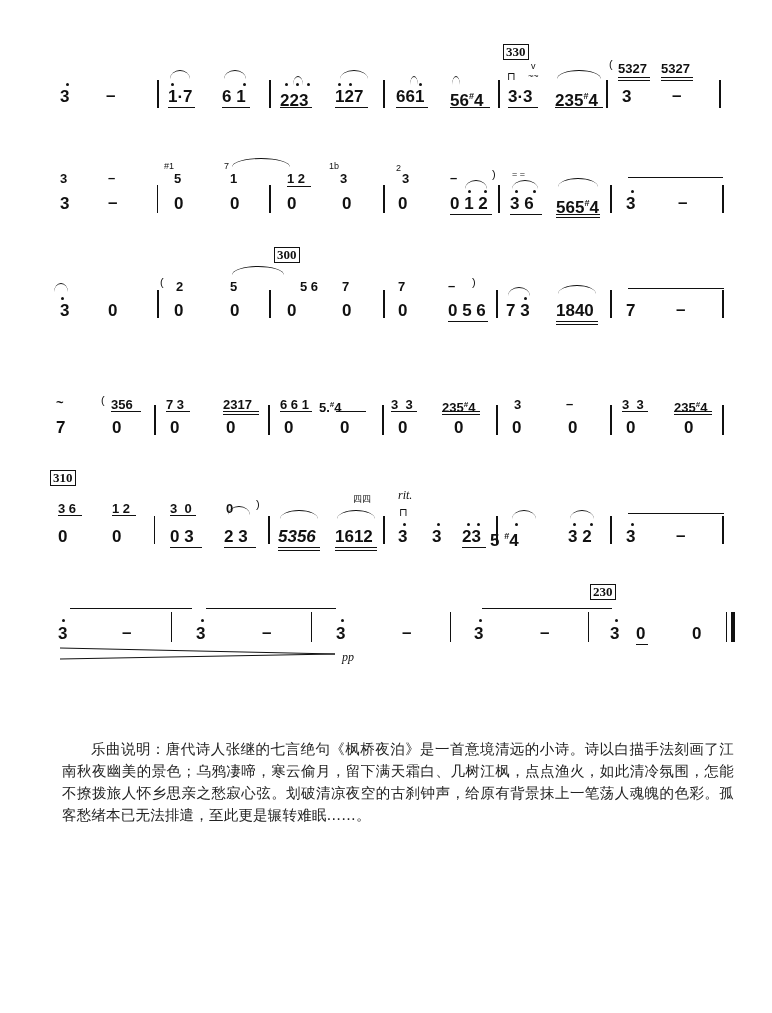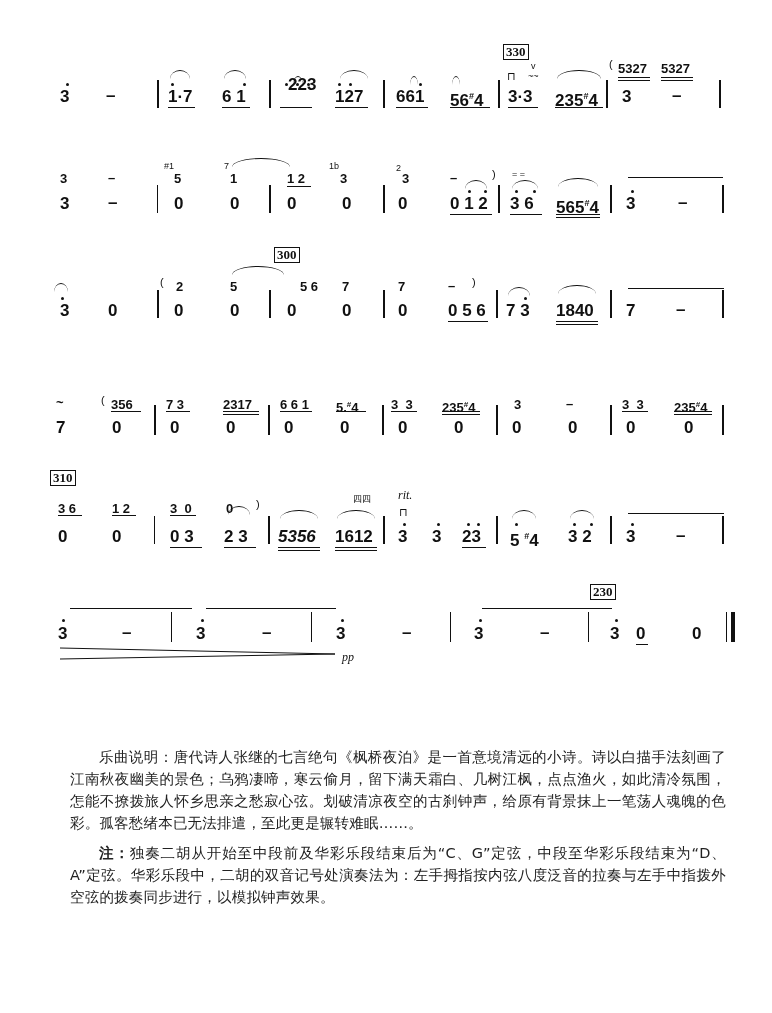--- a/index.html
+++ b/index.html
@@ -12,21 +12,21 @@
   .bar.thin { width:1px; }
   .final { position:absolute; width:4px; background:#111; }
   .ul { position:absolute; height:1px; background:#111; }
   .slur { position:absolute; border-top:1.5px solid #111; border-radius:50% 50% 0 0 / 100% 100% 0 0; height:8px; }
   .tie-line { position:absolute; height:1px; background:#111; }
   .mnum { position:absolute; border:1.5px solid #111; font-family:"Liberation Serif", serif; font-weight:bold; font-size:13px; line-height:14px; padding:0 2px; }
   .dot { position:absolute; width:3px; height:3px; background:#111; border-radius:50%; }
   .tiny { position:absolute; font-family:"Liberation Sans", sans-serif; font-size:9px; line-height:9px; }
   .it { position:absolute; font-family:"Liberation Serif", serif; font-style:italic; font-size:12px; }
   .text { position:absolute; left:62px; width:672px; font-family:"DejaVu Sans", sans-serif; font-size:14.5px; line-height:22px; color:#222; text-align:justify; letter-spacing:0.2px; }
-  .text p { margin:8px; text-indent:2em; }
+  .text p { margin:0; text-indent:2em; }
   .text p.noind { text-indent:2em; }
   .note-label { font-weight:bold; }
 </style>
 </head>
 <body>
 
 <div class="score">
 
   <div class="sys" style="top:0;">
     <span class="n" style="left:60px;top:88px;">3</span>
@@ -37,21 +37,21 @@
     <span class="n" style="left:168px;top:88px;">1·7</span>
     <span class="dot" style="left:171px;top:83px;"></span>
     <div class="ul" style="left:168px;top:107px;width:27px;"></div>
     <div class="slur" style="left:170px;top:70px;width:20px;"></div>
     <span class="n" style="left:222px;top:88px;">6 1</span>
     <span class="dot" style="left:243px;top:83px;"></span>
     <div class="ul" style="left:222px;top:107px;width:28px;"></div>
     <div class="slur" style="left:224px;top:70px;width:22px;"></div>
     <div class="bar" style="left:269px;top:80px;height:28px;"></div>
 
-    <span class="n" style="left:280px;top:76px;margin-left:8px;">223</span>
+    <span class="n" style="left:280px;top:92px;">223</span>
     <span class="dot" style="left:285px;top:83px;"></span>
     <span class="dot" style="left:296px;top:83px;"></span>
     <span class="dot" style="left:307px;top:83px;"></span>
     <div class="ul" style="left:280px;top:107px;width:32px;"></div>
     <div class="slur" style="left:293px;top:76px;width:10px;"></div>
     <span class="n" style="left:335px;top:88px;">127</span>
     <span class="dot" style="left:338px;top:83px;"></span>
     <span class="dot" style="left:349px;top:83px;"></span>
     <div class="ul" style="left:335px;top:107px;width:33px;"></div>
     <div class="slur" style="left:340px;top:70px;width:28px;"></div>
@@ -186,21 +186,21 @@
     <span class="tiny" style="left:101px;top:396px;font-size:11px;">(</span>
     <span class="n sm" style="left:111px;top:398px;">356</span>
     <div class="ul" style="left:111px;top:411px;width:30px;"></div>
     <span class="n sm" style="left:166px;top:398px;">7 3</span>
     <div class="ul" style="left:166px;top:411px;width:24px;"></div>
     <span class="n sm" style="left:223px;top:398px;">2317</span>
     <div class="ul" style="left:223px;top:411px;width:36px;"></div>
     <div class="ul" style="left:223px;top:414px;width:36px;"></div>
     <span class="n sm" style="left:280px;top:398px;">6 6 1</span>
     <div class="ul" style="left:280px;top:411px;width:32px;"></div>
-    <span class="n sm" style="left:336px;top:398px;">5.<sup style="font-size:8px;">#</sup>4</span>
+    <span class="n sm" style="left:319px;top:398px;">5.<sup style="font-size:8px;">#</sup>4</span>
     <div class="ul" style="left:336px;top:411px;width:30px;"></div>
     <span class="n sm" style="left:391px;top:398px;">3 &nbsp;3</span>
     <div class="ul" style="left:391px;top:411px;width:26px;"></div>
     <span class="n sm" style="left:442px;top:398px;">235<sup style="font-size:8px;">#</sup>4</span>
     <div class="ul" style="left:442px;top:411px;width:38px;"></div>
     <div class="ul" style="left:442px;top:414px;width:38px;"></div>
     <span class="n sm" style="left:514px;top:398px;">3</span>
     <span class="n sm" style="left:566px;top:397px;">–</span>
     <span class="n sm" style="left:622px;top:398px;">3 &nbsp;3</span>
     <div class="ul" style="left:622px;top:411px;width:26px;"></div>
@@ -262,21 +262,21 @@
     <div class="bar" style="left:383px;top:516px;height:28px;"></div>
     <span class="n" style="left:398px;top:528px;">3</span>
     <span class="dot" style="left:403px;top:523px;"></span>
     <span class="n" style="left:432px;top:528px;">3</span>
     <span class="dot" style="left:437px;top:523px;"></span>
     <span class="n" style="left:462px;top:528px;">23</span>
     <span class="dot" style="left:467px;top:523px;"></span>
     <span class="dot" style="left:477px;top:523px;"></span>
     <div class="ul" style="left:462px;top:547px;width:24px;"></div>
     <div class="bar" style="left:496px;top:516px;height:28px;"></div>
-    <span class="n" style="left:510px;top:528px;">5 <sup style="font-size:9px;">#</sup>4</span>
+    <span class="n" style="left:490px;top:528px;">5 <sup style="font-size:9px;">#</sup>4</span>
     <span class="dot" style="left:515px;top:523px;"></span>
     <div class="slur" style="left:512px;top:510px;width:24px;"></div>
     <span class="n" style="left:568px;top:528px;">3 2</span>
     <span class="dot" style="left:573px;top:523px;"></span>
     <span class="dot" style="left:590px;top:523px;"></span>
     <div class="slur" style="left:570px;top:510px;width:24px;"></div>
     <div class="bar" style="left:610px;top:516px;height:28px;"></div>
     <span class="n" style="left:626px;top:528px;">3</span>
     <span class="dot" style="left:631px;top:523px;"></span>
     <div class="tie-line" style="left:628px;top:513px;width:96px;"></div>
@@ -317,14 +317,13 @@
     <svg style="position:absolute;left:60px;top:647px;" width="280" height="14">
       <line x1="0" y1="1" x2="275" y2="7" stroke="#111" stroke-width="1"></line>
       <line x1="0" y1="12" x2="275" y2="7" stroke="#111" stroke-width="1"></line>
     </svg>
     <span class="it" style="left:342px;top:650px;">pp</span>
   </div>
 </div>
 
 <div class="text" style="top:738px;">
   <p>乐曲说明：唐代诗人张继的七言绝句《枫桥夜泊》是一首意境清远的小诗。诗以白描手法刻画了江南秋夜幽美的景色；乌鸦凄啼，寒云偷月，留下满天霜白、几树江枫，点点渔火，如此清冷氛围，怎能不撩拨旅人怀乡思亲之愁寂心弦。划破清凉夜空的古刹钟声，给原有背景抹上一笔荡人魂魄的色彩。孤客愁绪本已无法排遣，至此更是辗转难眠……。</p>
-  <p class="noind"><span class="note-label">注：</span><span>独奏二胡从开始至中段前及华彩乐段结束后为“C、G”定弦，中段至华彩乐段结束为“D、A”定弦。华彩乐段中，二胡的双音记号处演奏法为：左手拇指按内弦八度泛音的拉奏与左手中指拨外空弦的拨奏同步进行，以模拟钟声效果。</span></p>
 </div>
 
 </body></html>

